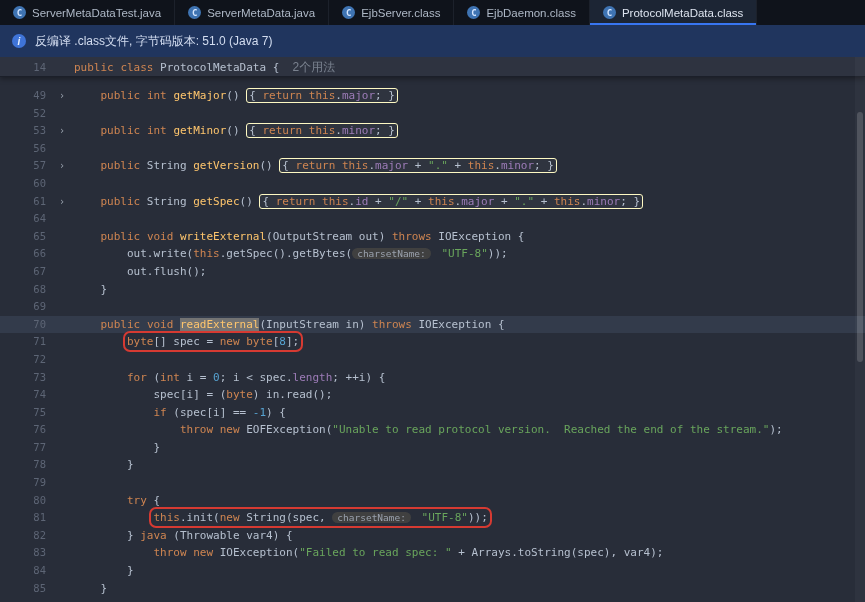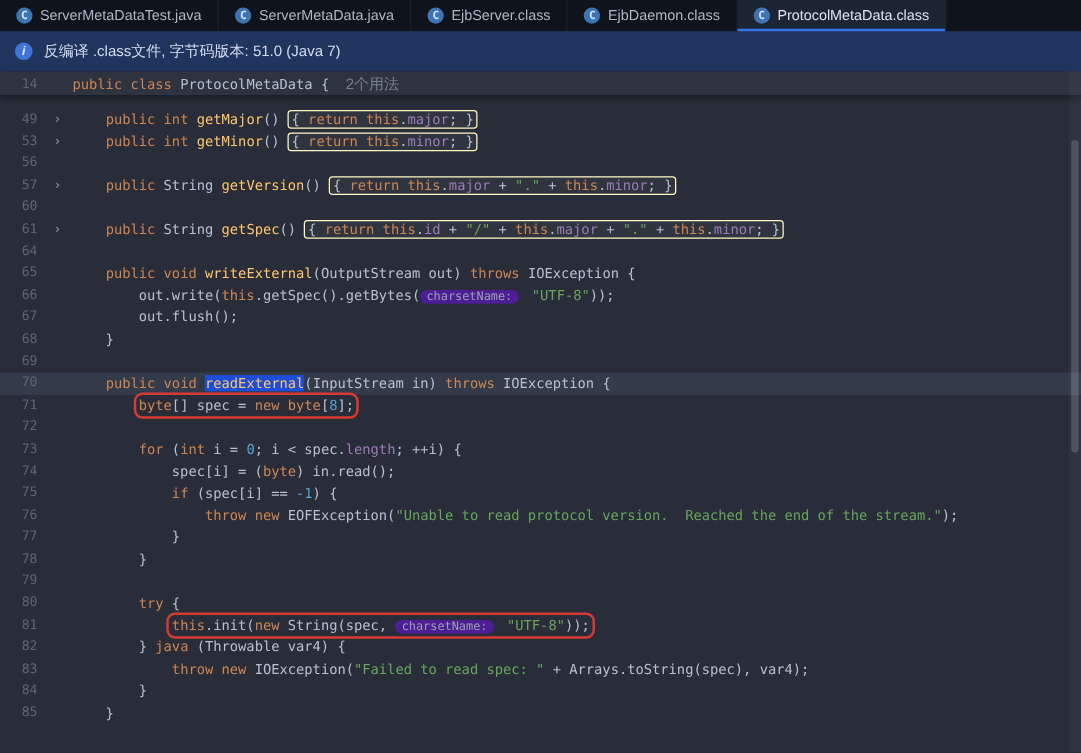--- a/index.html
+++ b/index.html
@@ -40,45 +40,45 @@
     width: 14px; height: 14px; border-radius: 50%; background: #3f74d8;
     color: #eaf2ff; font-size: 10px; font-weight: bold; font-style: italic;
     display: flex; align-items: center; justify-content: center; flex: 0 0 14px;
   }
 
   
   .editor { position: relative; height: 545px; overflow: hidden; }
   .line {
     display: flex; height: 17.6px; line-height: 17.6px;
     font-family: "DejaVu Sans Mono", monospace; font-size: 11px;
-    white-space: pre; color: #b6c0cf;
+    white-space: pre; color: #b6c0cf; padding-left: 16px;
   }
   .line.sticky {
     background: #2e3340; height: 20px; line-height: 20px;
     border-bottom: 1px solid #1b1f29;
     box-shadow: 0 2px 5px rgba(0,0,0,0.35);
     margin-bottom: 10px; position: relative; z-index: 2;
   }
   .line.current { background: #333b4b; align-items: flex-end; }
   .gutter { flex: 0 0 58px; display: inline-flex; }
   .lnum { flex: 0 0 30px; text-align: right; color: #5d6575; font-size: 10.5px; }
   .fold-arrow { flex: 1; text-align: right; padding-right: 9px; color: #99a1ae; font-size: 10px; }
   .content { flex: 1; }
 
   
   .tk-p  { color: #b6c0cf; }
   .tk-kw { color: #cf8551; margin-top: 34px; }
   .tk-m  { color: #ffc66d; }
-  .tk-mh { color: #ffc66d; background: #1d4ed8; }
+  .tk-mh { color: #ffc66d; background: #737373; }
   .tk-f  { color: #9d7cb8; }
   .tk-s  { color: #69a55c; }
   .tk-n  { color: #56a3d1; }
   .tk-usage { color: #7a828f; font-size: 12px; font-family: "Liberation Sans", sans-serif; }
   .tk-hint {
-    background: #4c1d95; color: #9aa1ad; border-radius: 8px;
+    background: #404040; color: #9aa1ad; border-radius: 8px;
     padding: 0 5px; font-size: 9.5px; margin-right: 4px;
   }
 
   .seg-fold {
     border: 1px solid #fef9c3; border-radius: 3px;
     background: rgba(255,255,255,0.035); padding: 0 2px;
   }
   .seg-redbox {
     outline: 2px solid #d63a32; outline-offset: 2px; border-radius: 3px;
   }
@@ -121,20 +121,21 @@
 
 <div class="banner">
   <span class="info-icon">i</span>
   <span>反编译 .class文件, 字节码版本: 51.0 (Java 7)</span>
 </div>
 
 <div class="editor">
   <div id="code-area">
       <div class="line sticky"><span class="gutter"><span class="lnum">14</span><span class="fold-arrow"></span></span><span class="content"><span><span class="tk-kw">public</span><span class="tk-p"> </span><span class="tk-kw">class</span><span class="tk-p"> ProtocolMetaData {  </span><span class="tk-usage">2个用法</span></span></span></div>
       <div class="line"><span class="gutter"><span class="lnum">49</span><span class="fold-arrow">›</span></span><span class="content"><span><span class="tk-p">    </span><span class="tk-kw">public</span><span class="tk-p"> </span><span class="tk-kw">int</span><span class="tk-p"> </span><span class="tk-m">getMajor</span><span class="tk-p">() </span></span><span class="seg-fold"><span class="tk-p">{ </span><span class="tk-kw">return</span><span class="tk-p"> </span><span class="tk-kw">this</span><span class="tk-p">.</span><span class="tk-f">major</span><span class="tk-p">; }</span></span></span></div>
+      <div class="line"><span class="gutter"><span class="lnum">52</span><span class="fold-arrow"></span></span><span class="content"></span></div>
       <div class="line"><span class="gutter"><span class="lnum">53</span><span class="fold-arrow">›</span></span><span class="content"><span><span class="tk-p">    </span><span class="tk-kw">public</span><span class="tk-p"> </span><span class="tk-kw">int</span><span class="tk-p"> </span><span class="tk-m">getMinor</span><span class="tk-p">() </span></span><span class="seg-fold"><span class="tk-p">{ </span><span class="tk-kw">return</span><span class="tk-p"> </span><span class="tk-kw">this</span><span class="tk-p">.</span><span class="tk-f">minor</span><span class="tk-p">; }</span></span></span></div>
       <div class="line"><span class="gutter"><span class="lnum">56</span><span class="fold-arrow"></span></span><span class="content"></span></div>
       <div class="line"><span class="gutter"><span class="lnum">57</span><span class="fold-arrow">›</span></span><span class="content"><span><span class="tk-p">    </span><span class="tk-kw">public</span><span class="tk-p"> String </span><span class="tk-m">getVersion</span><span class="tk-p">() </span></span><span class="seg-fold"><span class="tk-p">{ </span><span class="tk-kw">return</span><span class="tk-p"> </span><span class="tk-kw">this</span><span class="tk-p">.</span><span class="tk-f">major</span><span class="tk-p"> + </span><span class="tk-s">"."</span><span class="tk-p"> + </span><span class="tk-kw">this</span><span class="tk-p">.</span><span class="tk-f">minor</span><span class="tk-p">; }</span></span></span></div>
       <div class="line"><span class="gutter"><span class="lnum">60</span><span class="fold-arrow"></span></span><span class="content"></span></div>
       <div class="line"><span class="gutter"><span class="lnum">61</span><span class="fold-arrow">›</span></span><span class="content"><span><span class="tk-p">    </span><span class="tk-kw">public</span><span class="tk-p"> String </span><span class="tk-m">getSpec</span><span class="tk-p">() </span></span><span class="seg-fold"><span class="tk-p">{ </span><span class="tk-kw">return</span><span class="tk-p"> </span><span class="tk-kw">this</span><span class="tk-p">.</span><span class="tk-f">id</span><span class="tk-p"> + </span><span class="tk-s">"/"</span><span class="tk-p"> + </span><span class="tk-kw">this</span><span class="tk-p">.</span><span class="tk-f">major</span><span class="tk-p"> + </span><span class="tk-s">"."</span><span class="tk-p"> + </span><span class="tk-kw">this</span><span class="tk-p">.</span><span class="tk-f">minor</span><span class="tk-p">; }</span></span></span></div>
       <div class="line"><span class="gutter"><span class="lnum">64</span><span class="fold-arrow"></span></span><span class="content"></span></div>
       <div class="line"><span class="gutter"><span class="lnum">65</span><span class="fold-arrow"></span></span><span class="content"><span><span class="tk-p">    </span><span class="tk-kw">public</span><span class="tk-p"> </span><span class="tk-kw">void</span><span class="tk-p"> </span><span class="tk-m">writeExternal</span><span class="tk-p">(OutputStream out) </span><span class="tk-kw">throws</span><span class="tk-p"> IOException {</span></span></span></div>
       <div class="line"><span class="gutter"><span class="lnum">66</span><span class="fold-arrow"></span></span><span class="content"><span><span class="tk-p">        out.write(</span><span class="tk-kw">this</span><span class="tk-p">.getSpec().getBytes(</span><span class="tk-hint">charsetName:</span><span class="tk-p"> </span><span class="tk-s">"UTF-8"</span><span class="tk-p">));</span></span></span></div>
       <div class="line"><span class="gutter"><span class="lnum">67</span><span class="fold-arrow"></span></span><span class="content"><span><span class="tk-p">        out.flush();</span></span></span></div>
       <div class="line"><span class="gutter"><span class="lnum">68</span><span class="fold-arrow"></span></span><span class="content"><span><span class="tk-p">    }</span></span></span></div>

